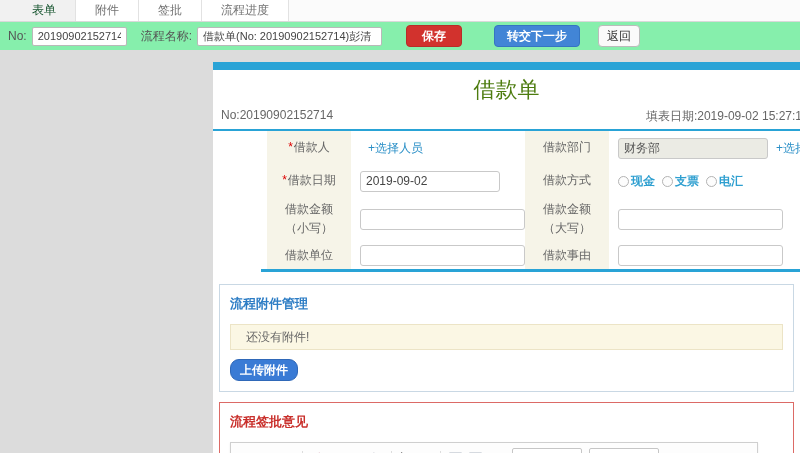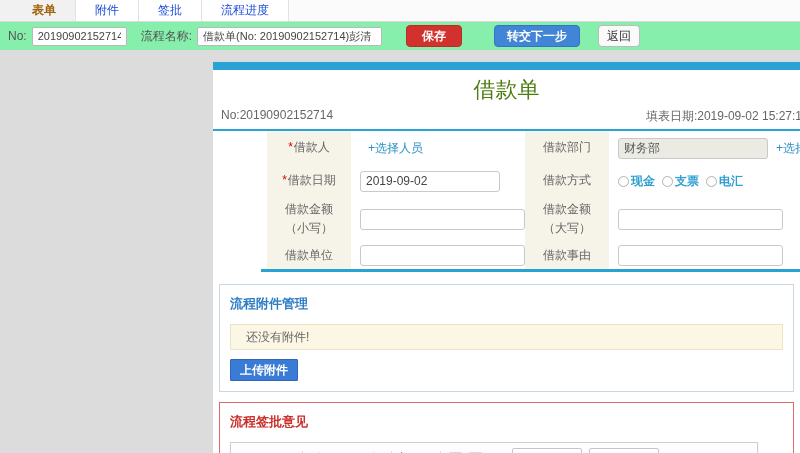--- a/index.html
+++ b/index.html
@@ -5,23 +5,23 @@
   * { box-sizing: border-box; margin: 0; padding: 0; }
   html,body { width:800px; height:453px; overflow:hidden; }
   body {
     background:#dcdcdc;
     font-family:"Liberation Sans","DejaVu Sans",sans-serif;
     position:relative; font-size:12px; color:#333;
   }
   
   .topbar { position:absolute; top:0; left:0; width:800px; background:#fff; z-index:5; }
   .tabs { display:flex; height:22px; background:#fbfbfb; border-bottom:1px solid #d9d9d9; }
-  .tab { padding:0 19px; line-height:21px; font-size:12px; color:#1d4ed8;
+  .tab { padding:0 19px; line-height:21px; font-size:12px; color:#737373;
          border-right:1px solid #e2e2e2; background:#fff; cursor:pointer; }
-  .tab.active { color:#a16207; background:#f1f1f1; font-weight:bold;padding-left:32px; }
+  .tab.active { color:#14532d; background:#f1f1f1; font-weight:normal;padding-left:32px; }
   
   .actionrow { display:flex; align-items:center; height:28px; background:#86efac; padding:0 8px; }
   .lbl { color:#555; margin-right:5px; white-space:nowrap; }
   .txt { height:19px; border:1px solid #b9b9b9; border-radius:2px; font-size:11px;
          padding:0 5px; color:#444; font-family:inherit; }
   #no-input { width:95px; }
   .flow-name-lbl { margin-left:14px; }
   #flow-name-input { width:185px; }
   .btn { height:22px; border-radius:4px; font-size:12px; border:1px solid transparent;
          display:inline-flex; align-items:center; justify-content:center;
@@ -56,21 +56,21 @@
   .radio-opt { display:flex; align-items:center; margin-right:7px; cursor:pointer;font-weight:bold; }
   .radio-circle { width:11px; height:11px; border:1px solid #b3b3b3; border-radius:50%;
                   background:#fdfdfd; display:inline-block; margin-right:2px; }
   .radio-label { color:#2e9fd0; font-size:12px; }
   
   .attach-box { margin:12px 6px 0 6px; border:1px solid #c9d8e4; padding:10px; background:#fff; }
   .attach-heading { color:#2d7dc5; font-size:13px; font-weight:bold; }
   .empty-bar { margin-top:11px; background:#fbf7e4; border:1px solid #ece4c6; height:26px;
                line-height:24px; padding-left:15px; font-size:12px; color:#666; }
   .upload-btn { margin-top:9px; height:22px; padding:0 9px; background:#3a7bd5; border:1px solid #2f68b8;
-                color:#fff; font-size:12px; font-weight:bold; border-radius:1px; cursor:pointer; font-family:inherit; }
+                color:#fff; font-size:12px; font-weight:bold; border-radius:9px; cursor:pointer; font-family:inherit; }
   
   .approve-box { margin:10px 6px 0 6px; border:1px solid #dc6a66; padding:10px; background:#fff; height:160px; }
   .approve-heading { color:#c9302c; font-size:13px; font-weight:bold; }
   .editor { margin-top:11px; width:528px; border:1px solid #cfcfcf; background:#fff;
             box-shadow:0 1px 2px rgba(0,0,0,.08); }
   .ed-toolbar { display:flex; align-items:center; padding:5px 7px; background:#fdfdfd;
                 border-bottom:1px solid #ebebeb; }
   .tbtn { min-width:18px; height:17px; display:inline-flex; align-items:center; justify-content:center;
           margin:0 1px; cursor:pointer; border-radius:2px; }
   .g-bold { font-weight:bold; font-size:12px; color:#333; }

